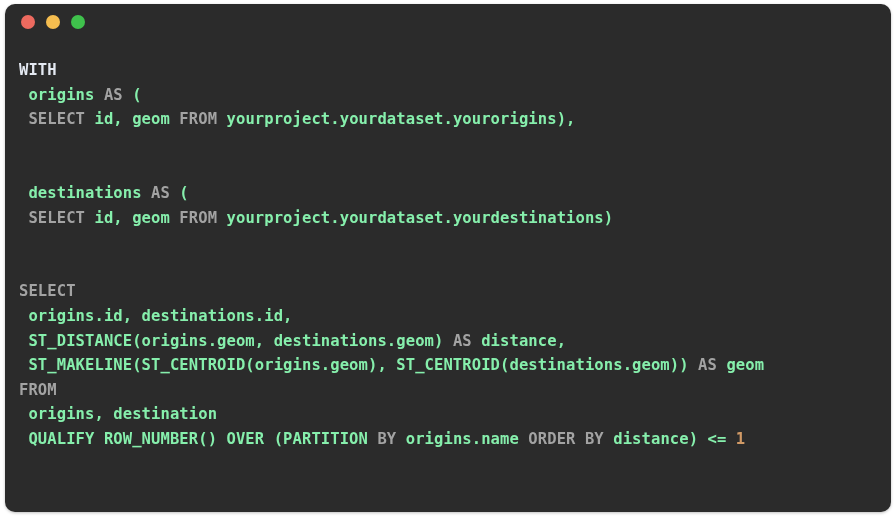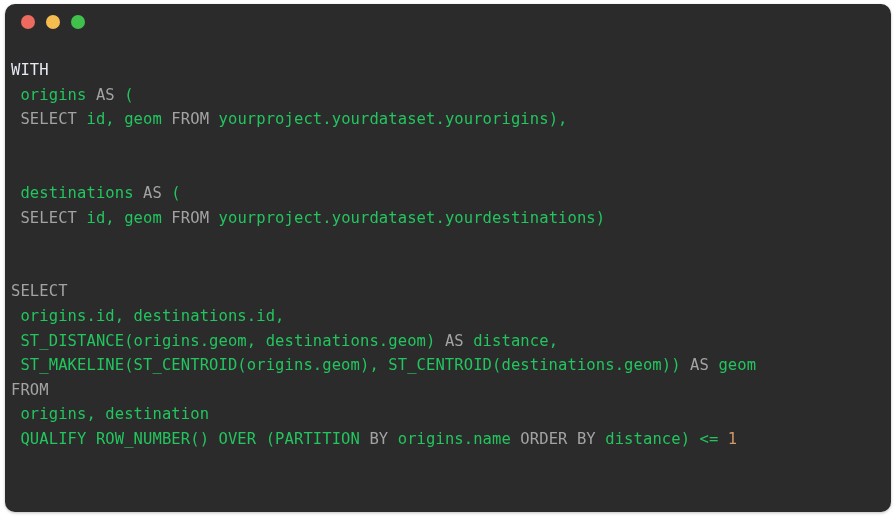--- a/index.html
+++ b/index.html
@@ -37,37 +37,38 @@
     width: 14px;
     height: 14px;
     border-radius: 50%;
     display: block;
   }
   .dot-close  { background: #ed6a5f; }
   .dot-min    { background: #f5bd4f; }
   .dot-max    { background: #3fc14c; }
 
   .code {
-    padding: 18px 0 0 6px;
+    padding: 18px 0 0 14px;
     font-family: "DejaVu Sans Mono", "Liberation Mono", monospace;
     font-size: 15.5px;
     line-height: 24.6px;
     color: #d8d8d8;
     white-space: pre;
     letter-spacing: 0.1px;
+    font-weight: bold;
   }
   .line {
     white-space: pre;
     height: 24.6px;
   }
   .line.blank { color: transparent; }
 
   .kw   { color: #a3a3a3; }       
   .with { color: #e4e9f2; }       
-  .id   { color: #22c55e; }       
+  .id   { color: #86efac; }       
   .num  { color: #d19a66; }       
 </style>
 </head>
 <body>
 
 <div class="window">
 
   <div class="titlebar">
     <span class="dot dot-close"></span>
     <span class="dot dot-min"></span>

